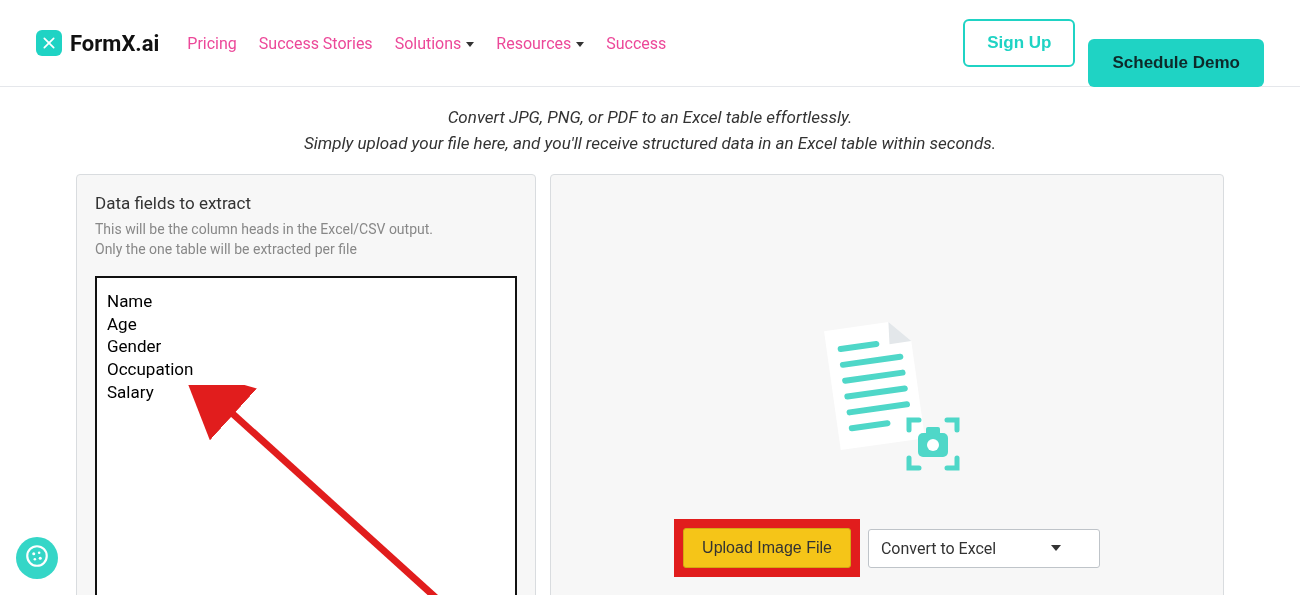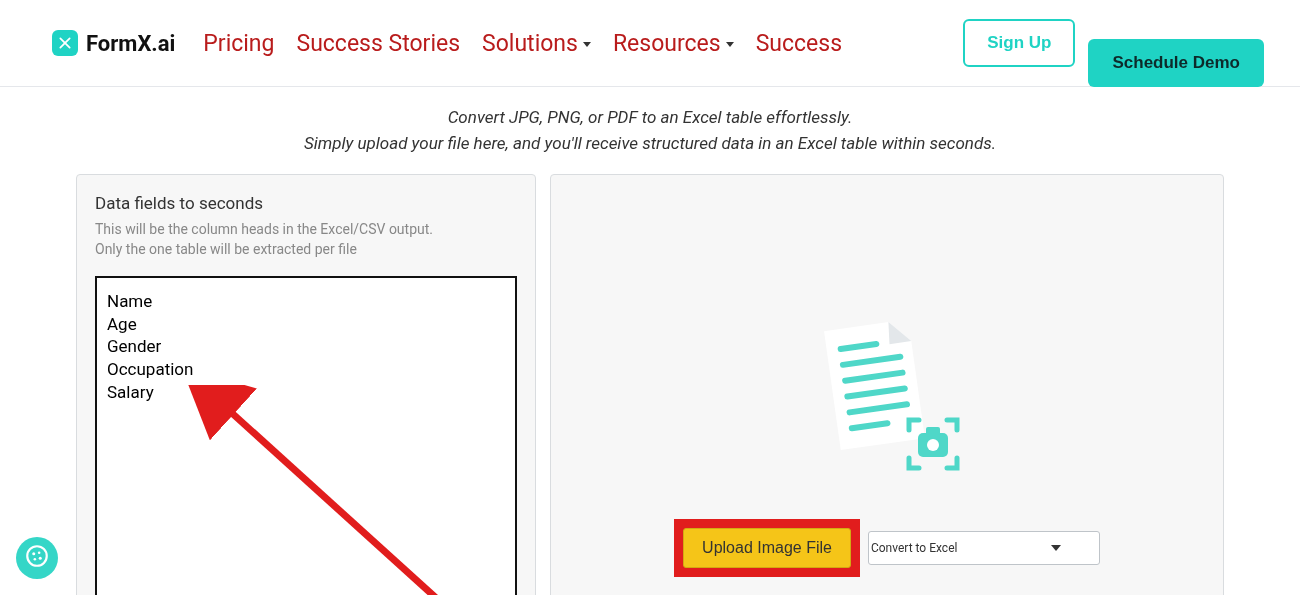--- a/index.html
+++ b/index.html
@@ -1,23 +1,23 @@
 <!DOCTYPE html>
 <html><head>
   <meta charset="utf-8">
   <style>
     * { margin: 0; padding: 0; box-sizing: border-box; }
     body { font-family: -apple-system, BlinkMacSystemFont, 'Segoe UI', Roboto, Helvetica, Arial, sans-serif; background: #fff; width: 1300px; height: 595px; overflow: hidden; position: relative; }
 
     
-    .header { display: flex; align-items: center; padding: 10px 36px 10px 52px; border-bottom: 1px solid #e5e7eb; height: 87px; }
+    .header { display: flex; align-items: center; padding: 10px 36px 10px 36px; border-bottom: 1px solid #e5e7eb; height: 87px; }
     .logo { display: flex; align-items: center; gap: 8px; font-weight: 700; font-size: 22px; color: #111; margin-right: 28px; }
     .logo-mark { width: 26px; height: 26px; background: #1fd3c4; border-radius: 6px; display:flex; align-items:center; justify-content:center; }
     .logo-mark svg { width:16px; height:16px; }
-    .nav { display: flex; align-items: center; gap: 22px; font-size: 23px; color: #b91c1c; }
+    .nav { display: flex; align-items: center; gap: 22px; font-size: 16px; color: #ec4899; }
     .nav-item { display: flex; align-items: center; gap: 5px; cursor: pointer; }
     .chevron-down { width: 0; height: 0; border-left: 4px solid transparent; border-right: 4px solid transparent; border-top: 5px solid #333; margin-top:2px; }
     .header-spacer { flex: 1; }
     .btn-signup { border: 2px solid #1fd3c4; color: #1fd3c4; background: #fff; border-radius: 6px; padding: 12px 22px; font-size: 17px; font-weight: 600; cursor: pointer; margin-right: 13px; }
     .btn-demo { border: none; color: #0d2a2a; background: #1fd3c4; border-radius: 6px; padding: 14px 24px; font-size: 17px; font-weight: 700; cursor: pointer; margin-top: 40px; }
 
     
     .hero { text-align: center; margin-top: 18px; font-size: 17px; color: #333; line-height: 1.5; font-style: italic; }
 
     
@@ -30,21 +30,21 @@
     .field-hint { font-size: 14px; color: #888; line-height: 1.45; margin-bottom: 16px; }
     .textarea { width: 100%; height: 330px; border: 2px solid #111; background: #fff; padding: 12px 10px; font-size: 17px; font-family: inherit; resize: none; outline: none; line-height: 1.35; white-space: pre; }
 
     
     .illus { position: relative; width: 150px; height: 170px; }
 
     
     .upload-row { display: flex; align-items: center; gap: 8px; margin-top: 34px; position: relative; }
     .upload-btn-wrap { border: 5px solid #e11d1d; background: #e11d1d; border-radius: 0; padding: 4px; }
     .upload-btn { background: #f5c518; border: 1px solid #d2aa12; color: #333; font-size: 16px; padding: 10px 18px; border-radius: 3px; cursor: pointer; }
-    .convert-select { background: #fff; border: 1px solid #bfc4c9; border-radius: 3px; padding: 9px 38px 9px 2px; font-size: 12px; color: #333; cursor: pointer; width: 232px; display:flex; align-items:center; justify-content:space-between; }
+    .convert-select { background: #fff; border: 1px solid #bfc4c9; border-radius: 3px; padding: 9px 38px 9px 12px; font-size: 16px; color: #333; cursor: pointer; width: 232px; display:flex; align-items:center; justify-content:space-between; }
     .select-chevron { width: 0; height: 0; border-left: 5px solid transparent; border-right: 5px solid transparent; border-top: 6px solid #333; }
     .accept-note { font-size: 15px; color: #7a7f85; margin-top: 16px; }
 
     
     .arrow-svg { position: absolute; left: 188px; top: 385px; width: 320px; height: 280px; pointer-events: none; }
 
     
     .cookie-fab { position: absolute; bottom: 16px; left: 16px; width: 42px; height: 42px; border-radius: 50%; background: #35d6c7; display:flex; align-items:center; justify-content:center; cursor:pointer; }
     .cookie-fab svg { width: 26px; height: 26px; }
   </style>
@@ -88,21 +88,21 @@
 </div>
 
 <div class="hero">
   <div>Convert JPG, PNG, or PDF to an Excel table effortlessly.</div>
   <div>Simply upload your file here, and you'll receive structured data in an Excel table within seconds.</div>
 </div>
 
 <div class="cols">
 
   <div class="panel left">
-    <div class="field-title">Data fields to seconds</div>
+    <div class="field-title">Data fields to extract</div>
     <div class="field-hint" style="white-space: pre-line;">This will be the column heads in the Excel/CSV output.
 Only the one table will be extracted per file</div>
     <textarea class="textarea" style="">Name
 Age
 Gender
 Occupation
 Salary</textarea>
   </div>
 
   <div class="panel right">

